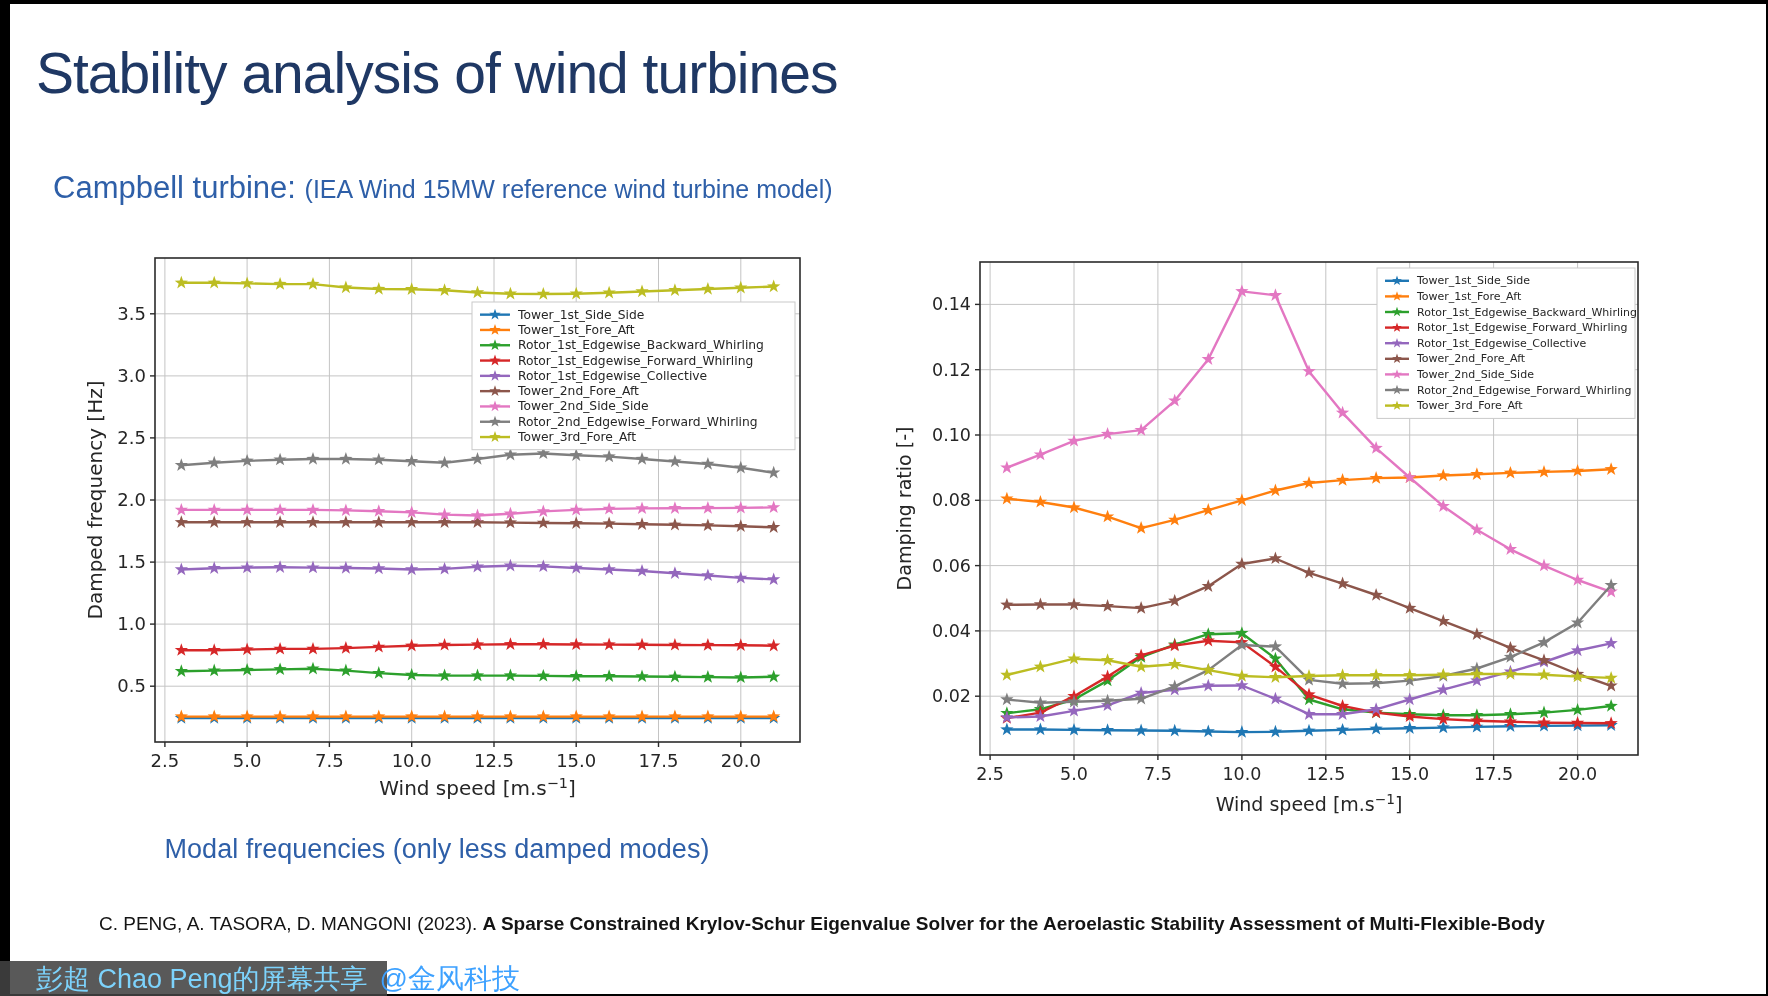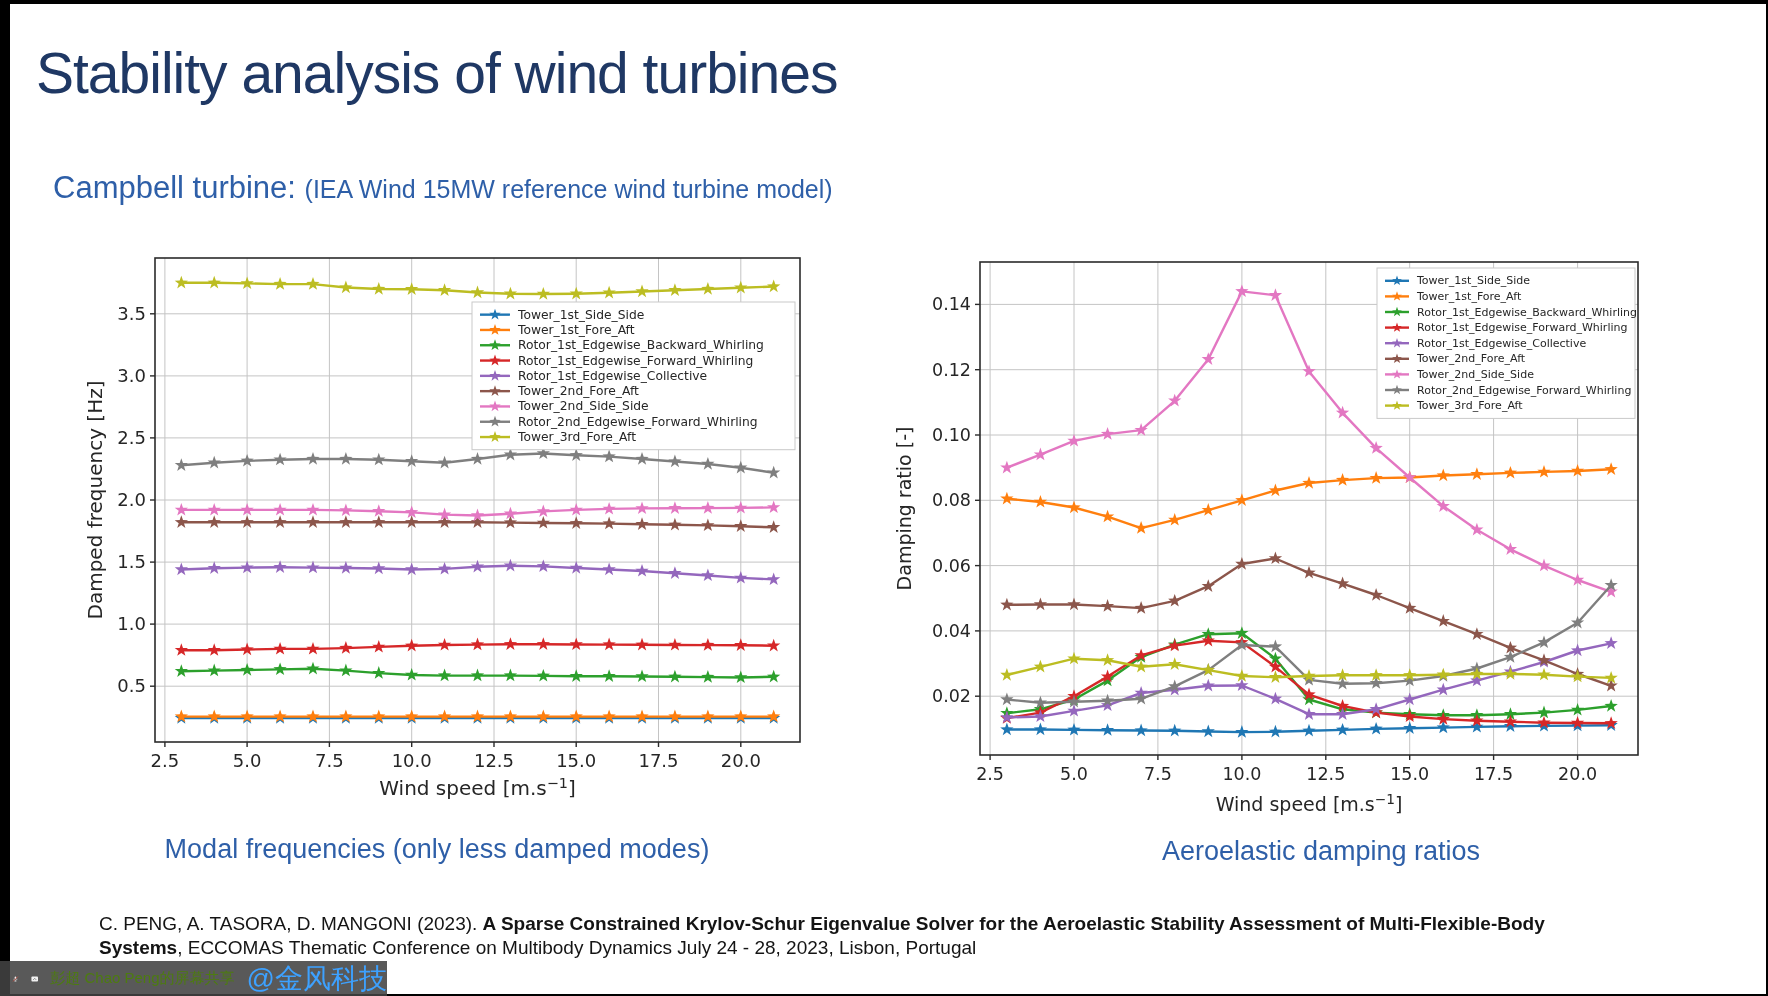--- a/index.html
+++ b/index.html
@@ -12,21 +12,21 @@
   #subtitle .sub-prefix{font-size:31px;}
   #subtitle .sub-detail{font-size:25px;}
   .chart-caption{color:#2e5fa8;font-size:27px;text-align:center;z-index:2;}
   #caption-left{left:74px;top:834px;width:726px;}
   #caption-right{left:940px;top:836px;width:762px;}
   svg text{font-family:"DejaVu Sans",sans-serif;fill:#262626;}
   #citation{left:99px;top:912px;width:1600px;font-size:19px;line-height:24px;color:#141414;z-index:1;}
   #citation .line{white-space:nowrap;}
   #share-bar{left:0;top:961px;width:387px;height:35px;background:rgba(66,66,66,0.88);
              display:flex;align-items:center;gap:12px;padding-left:12px;box-sizing:border-box;z-index:3;}
-  #share-bar .bar-text{font-size:15px;color:#4d7c0f;white-space:nowrap;}
+  #share-bar .bar-text{font-size:27px;color:#7dd3fc;white-space:nowrap;}
   #share-bar .bar-mention{font-size:28px;color:#3da1ff;white-space:nowrap;}
 </style>
 </head>
 <body>
 
 <div id="root">
   <div id="slide-bg"></div>
 
   <div class="abs" id="page-title">Stability analysis of wind turbines</div>
 
@@ -550,25 +550,23 @@
         <line x1="505" y1="165" x2="529" y2="165" stroke="#7f7f7f" stroke-width="2.4"></line>
         <path d="M517.0 159.8L518.2 163.3L521.9 163.4L519.0 165.6L520.1 169.2L517.0 167.1L513.9 169.2L515.0 165.6L512.1 163.4L515.8 163.3Z" fill="#7f7f7f"></path>
         <text x="537" y="165" dominant-baseline="central" font-size="11">Rotor_2nd_Edgewise_Forward_Whirling</text>
         <line x1="505" y1="180.6" x2="529" y2="180.6" stroke="#bcbd22" stroke-width="2.4"></line>
         <path d="M517.0 175.4L518.2 178.9L521.9 179.0L519.0 181.2L520.1 184.8L517.0 182.7L513.9 184.8L515.0 181.2L512.1 179.0L515.8 178.9Z" fill="#bcbd22"></path>
         <text x="537" y="180.6" dominant-baseline="central" font-size="11">Tower_3rd_Fore_Aft</text>
       </svg>
   </div>
 
   <div class="abs chart-caption" id="caption-left">Modal frequencies (only less damped modes)</div>
-  <div class="abs chart-caption" id="caption-right">Aeroelastic damping ratios</div>
 
   <div class="abs" id="citation">
     <div class="line"><span>C. PENG, A. TASORA, D. MANGONI (2023). </span><b>A Sparse Constrained Krylov-Schur Eigenvalue Solver for the Aeroelastic Stability Assessment of Multi-Flexible-Body</b></div>
-    <div class="line"><b>Systems</b><span>, ECCOMAS Thematic Conference on Multibody Dynamics July 24 - 28, 2023, Lisbon, Portugal</span></div>
   </div>
 
   <div class="abs" id="share-bar">
     <svg width="24" height="24" viewBox="0 0 24 24">
       <rect x="9.4" y="3" width="5.2" height="10" rx="2.6" fill="#f2f2f2"></rect>
       <path d="M6.5 11.5a5.5 5.5 0 0 0 11 0" fill="none" stroke="#f2f2f2" stroke-width="1.8"></path>
       <line x1="12" y1="17" x2="12" y2="19.6" stroke="#f2f2f2" stroke-width="1.8"></line>
       <line x1="8.6" y1="20.2" x2="15.4" y2="20.2" stroke="#f2f2f2" stroke-width="1.8"></line>
       <line x1="3.5" y1="20.5" x2="20.5" y2="3.5" stroke="#e04b3a" stroke-width="2.4"></line>
     </svg>

